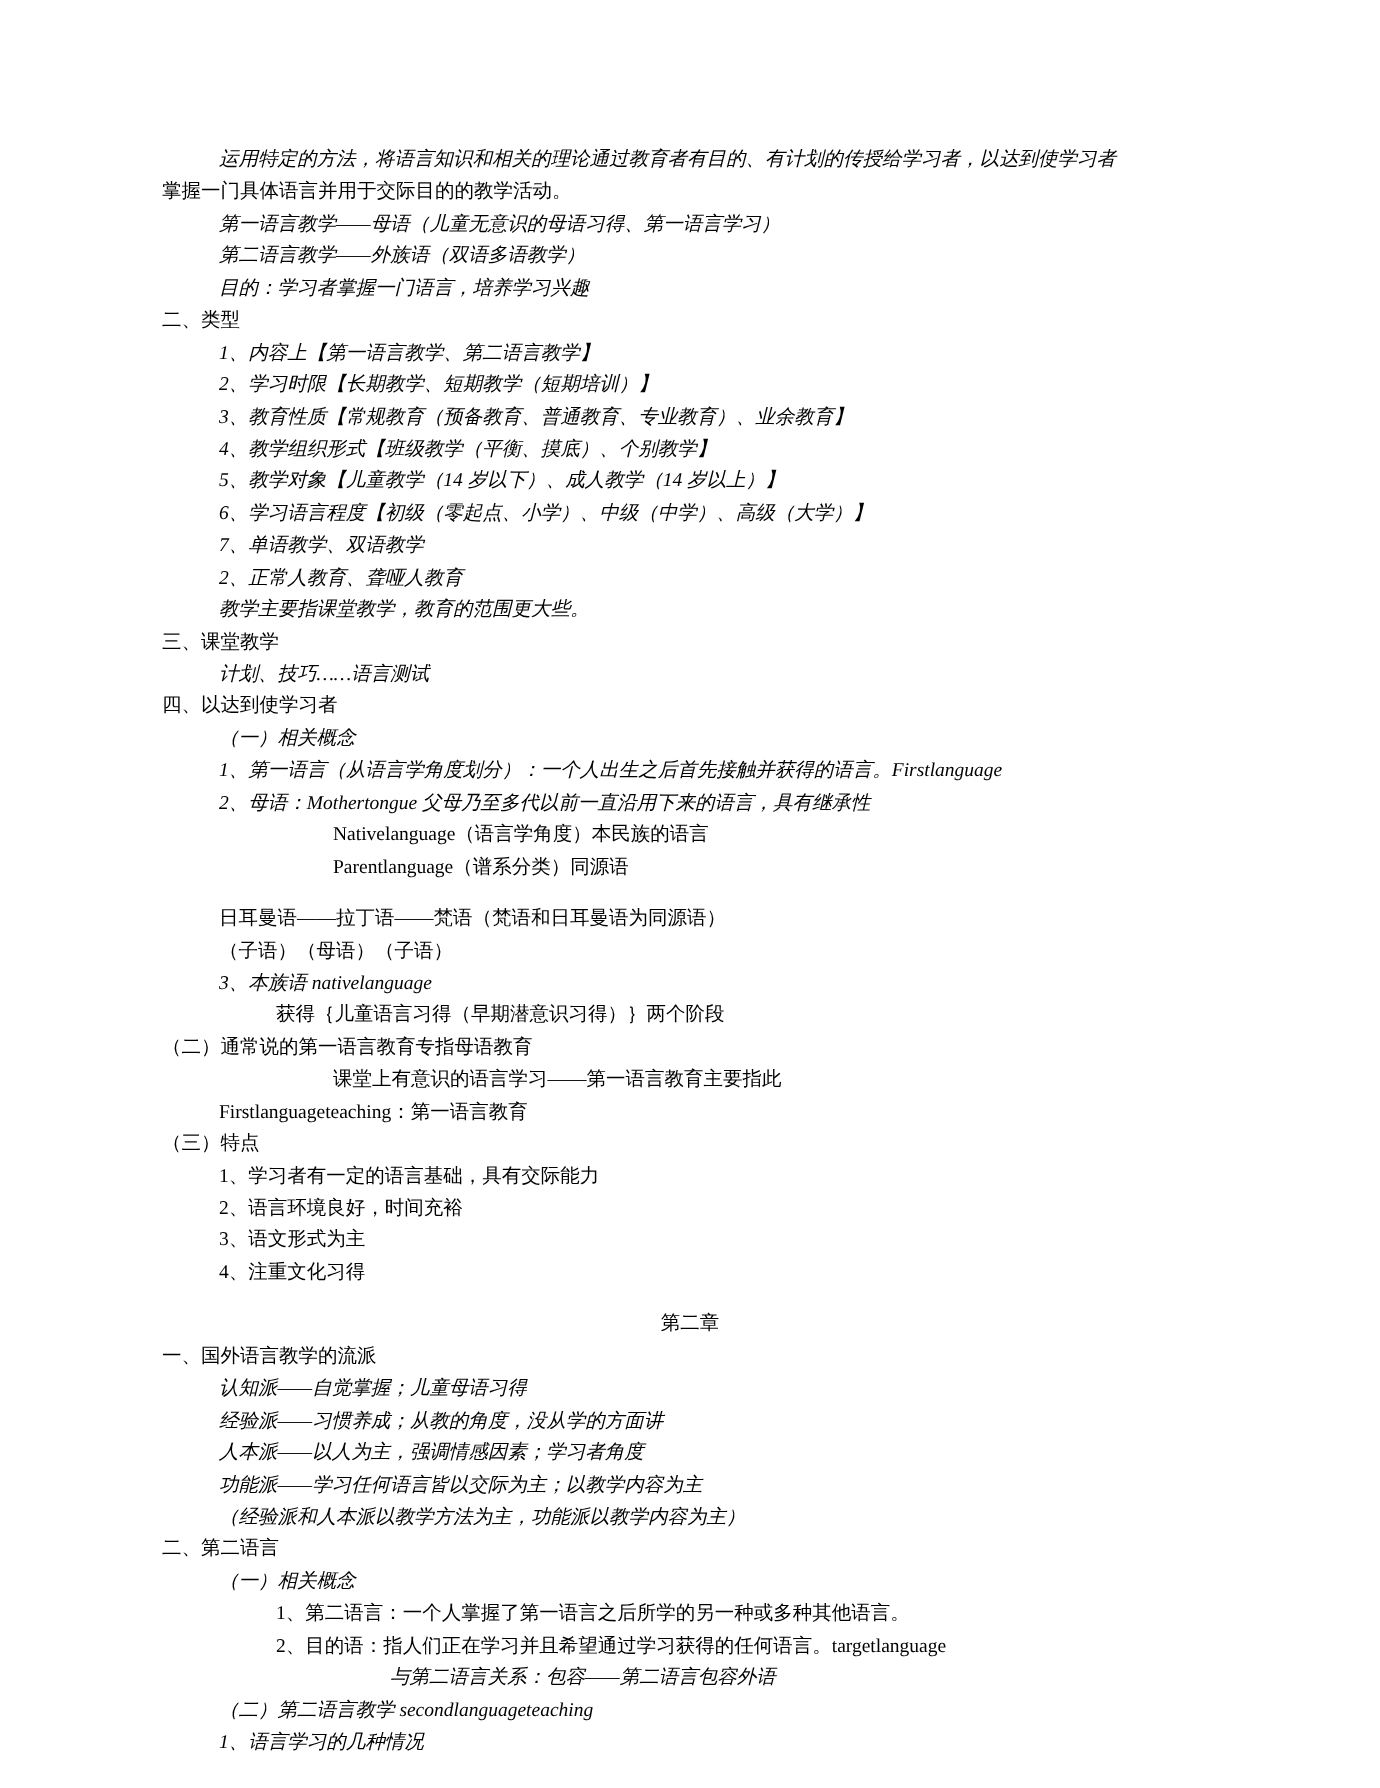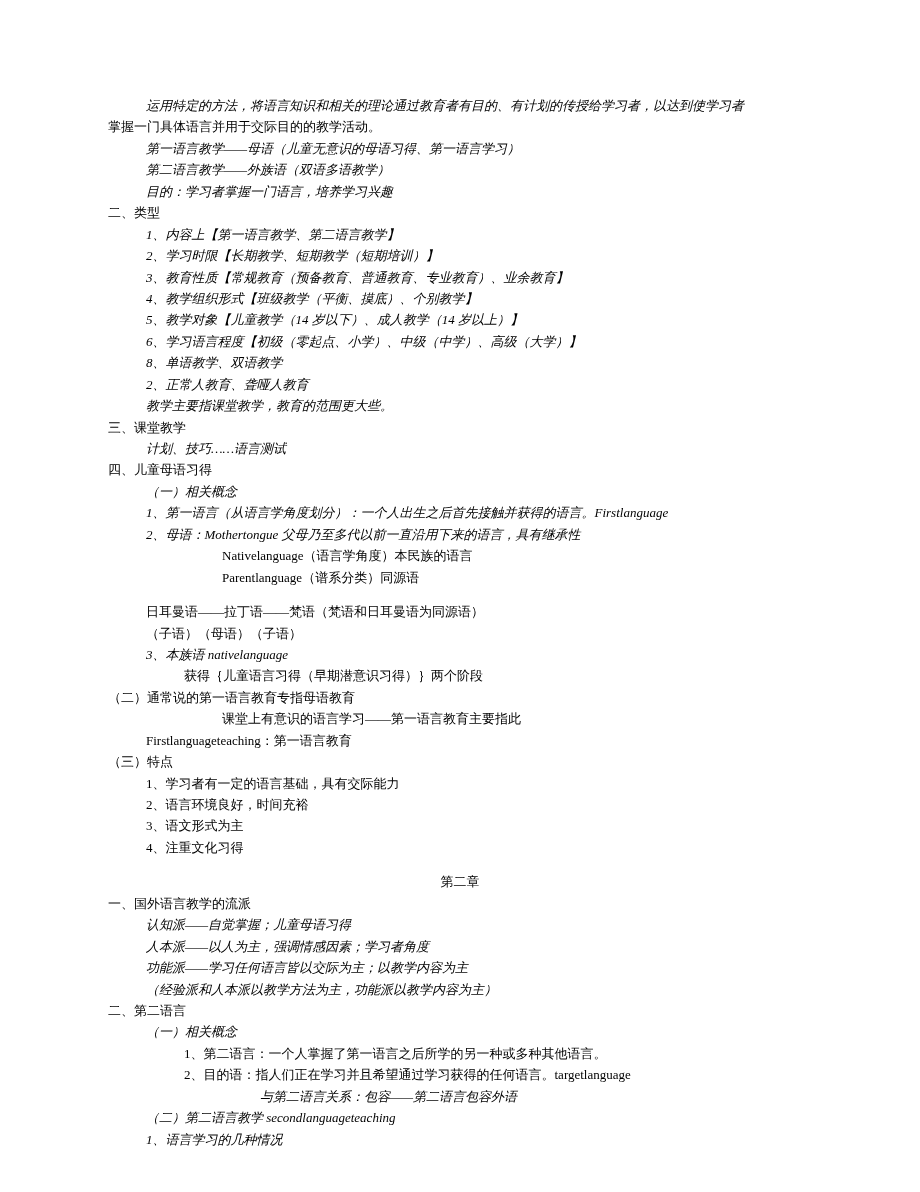--- a/index.html
+++ b/index.html
@@ -31,26 +31,26 @@
     <p class="para indent-1">第一语言教学——母语（儿童无意识的母语习得、第一语言学习）</p>
     <p class="para indent-1">第二语言教学——外族语（双语多语教学）</p>
     <p class="para indent-1">目的：学习者掌握一门语言，培养学习兴趣</p>
     <p class="para section-num">二、类型</p>
     <p class="para indent-1">1、内容上【第一语言教学、第二语言教学】</p>
     <p class="para indent-1">2、学习时限【长期教学、短期教学（短期培训）】</p>
     <p class="para indent-1">3、教育性质【常规教育（预备教育、普通教育、专业教育）、业余教育】</p>
     <p class="para indent-1">4、教学组织形式【班级教学（平衡、摸底）、个别教学】</p>
     <p class="para indent-1">5、教学对象【儿童教学（14 岁以下）、成人教学（14 岁以上）】</p>
     <p class="para indent-1">6、学习语言程度【初级（零起点、小学）、中级（中学）、高级（大学）】</p>
-    <p class="para indent-1">8、单语教学、双语教学</p>
+    <p class="para indent-1">7、单语教学、双语教学</p>
     <p class="para indent-1">2、正常人教育、聋哑人教育</p>
     <p class="para indent-1">教学主要指课堂教学，教育的范围更大些。</p>
     <p class="para section-num">三、课堂教学</p>
     <p class="para indent-1">计划、技巧……语言测试</p>
-    <p class="para section-num">四、儿童母语习得</p>
+    <p class="para section-num">四、以达到使学习者</p>
     <p class="para indent-1">（一）相关概念</p>
     <p class="para indent-1">1、第一语言（从语言学角度划分）：一个人出生之后首先接触并获得的语言。Firstlanguage</p>
     <p class="para indent-1">2、母语：Mothertongue 父母乃至多代以前一直沿用下来的语言，具有继承性</p>
     <p class="para indent-4">Nativelanguage（语言学角度）本民族的语言</p>
     <p class="para indent-4">Parentlanguage（谱系分类）同源语</p>
     <p class="para spacer"></p>
     <p class="para indent-2">日耳曼语——拉丁语——梵语（梵语和日耳曼语为同源语）</p>
     <p class="para indent-2">（子语）（母语）（子语）</p>
     <p class="para indent-1">3、本族语 nativelanguage</p>
     <p class="para indent-3">获得｛儿童语言习得（早期潜意识习得）｝两个阶段</p>
@@ -59,20 +59,21 @@
     <p class="para indent-2">Firstlanguageteaching：第一语言教育</p>
     <p class="para section-num">（三）特点</p>
     <p class="para indent-2">1、学习者有一定的语言基础，具有交际能力</p>
     <p class="para indent-2">2、语言环境良好，时间充裕</p>
     <p class="para indent-2">3、语文形式为主</p>
     <p class="para indent-2">4、注重文化习得</p>
     <p class="para spacer"></p>
     <p class="para center">第二章</p>
     <p class="para section-num">一、国外语言教学的流派</p>
     <p class="para indent-1">认知派——自觉掌握；儿童母语习得</p>
+    <p class="para indent-1">经验派——习惯养成；从教的角度，没从学的方面讲</p>
     <p class="para indent-1">人本派——以人为主，强调情感因素；学习者角度</p>
     <p class="para indent-1">功能派——学习任何语言皆以交际为主；以教学内容为主</p>
     <p class="para indent-1">（经验派和人本派以教学方法为主，功能派以教学内容为主）</p>
     <p class="para section-num">二、第二语言</p>
     <p class="para indent-1">（一）相关概念</p>
     <p class="para indent-3">1、第二语言：一个人掌握了第一语言之后所学的另一种或多种其他语言。</p>
     <p class="para indent-3">2、目的语：指人们正在学习并且希望通过学习获得的任何语言。targetlanguage</p>
     <p class="para indent-5">与第二语言关系：包容——第二语言包容外语</p>
     <p class="para indent-1">（二）第二语言教学 secondlanguageteaching</p>
     <p class="para indent-1">1、语言学习的几种情况</p>

